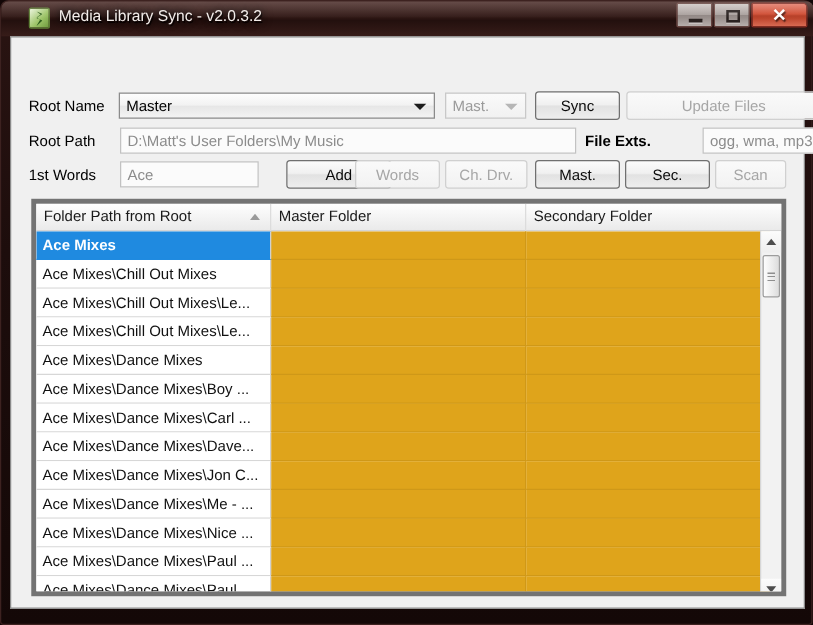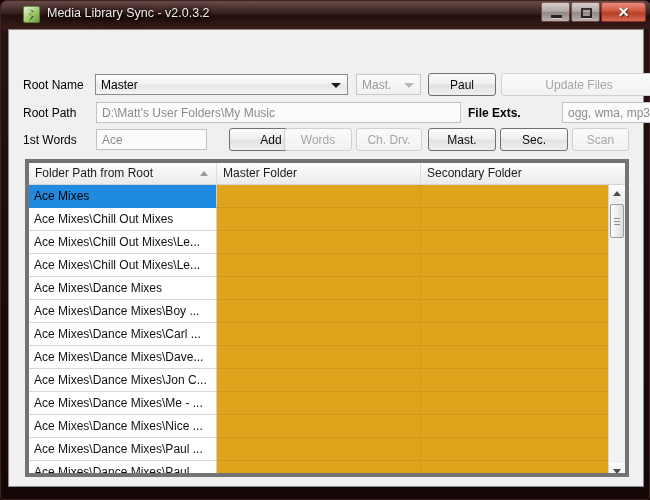--- a/index.html
+++ b/index.html
@@ -172,21 +172,21 @@
   .lv-row { display: flex; height: 23px; box-sizing: border-box; }
   .cell {
     box-sizing: border-box; font-size: 12px; color: #111;
     padding: 3px 5px; line-height: 16px; height: 23px;
     white-space: nowrap; overflow: hidden;
     border-bottom: 1px solid #d7d7d7;
   }
   .cell.p { width: 188px; border-right: 1px solid #d0d0d0; background: #fff; }
   .cell.m { width: 204px; background: #dfa41b; border-right: 1px solid #cf9818; border-bottom-color: #cf9818; }
   .cell.s { width: 195px; background: #dfa41b; border-bottom-color: #cf9818; }
-  .lv-row.sel .cell.p { background: #1f8ae0; color: #000000; border-bottom-color: #1f8ae0; }
+  .lv-row.sel .cell.p { background: #1f8ae0; color: #ffffff; border-bottom-color: #1f8ae0; font-weight: bold; }
 
   
   .vscroll {
     position: absolute; right: 0; top: 22px;
     width: 17px; height: 295px;
     background: #f2f2f2; border-left: 1px solid #d6d6d6;
     box-sizing: border-box;
   }
   .sb-arrow {
     position: absolute; left: 0; width: 16px; height: 17px;
@@ -237,21 +237,21 @@
 
     <div class="lbl" style="left:14px; top:48px;">Root Name</div>
     <div class="combo" style="left:86px; top:44px; width:253px;">
       <span>Master</span>
       <span class="arrow"></span>
     </div>
     <div class="combo disabled" style="left:347px; top:44px; width:65px;">
       <span>Mast.</span>
       <span class="arrow"></span>
     </div>
-    <div class="btn" style="left:419px; top:43px; width:68px;">Paul</div>
+    <div class="btn" style="left:419px; top:43px; width:68px;">Sync</div>
     <div class="btn disabled" style="left:492px; top:43px; width:156px;">Update Files</div>
 
     <div class="lbl" style="left:14px; top:76px;">Root Path</div>
     <div class="tbox" style="left:87px; top:72px; width:365px;">D:\Matt's User Folders\My Music</div>
     <div class="lbl" style="left:459px; top:76px; font-weight:bold;">File Exts.</div>
     <div class="tbox" style="left:521px; top:72px; width:99px;margin-left:32px;">ogg, wma, mp3</div>
 
     <div class="lbl" style="left:14px; top:103px;">1st Words</div>
     <div class="tbox" style="left:87px; top:99px; width:111px;">Ace</div>
     <div class="btn" style="left:220px; top:98px; width:84px;">Add</div>

